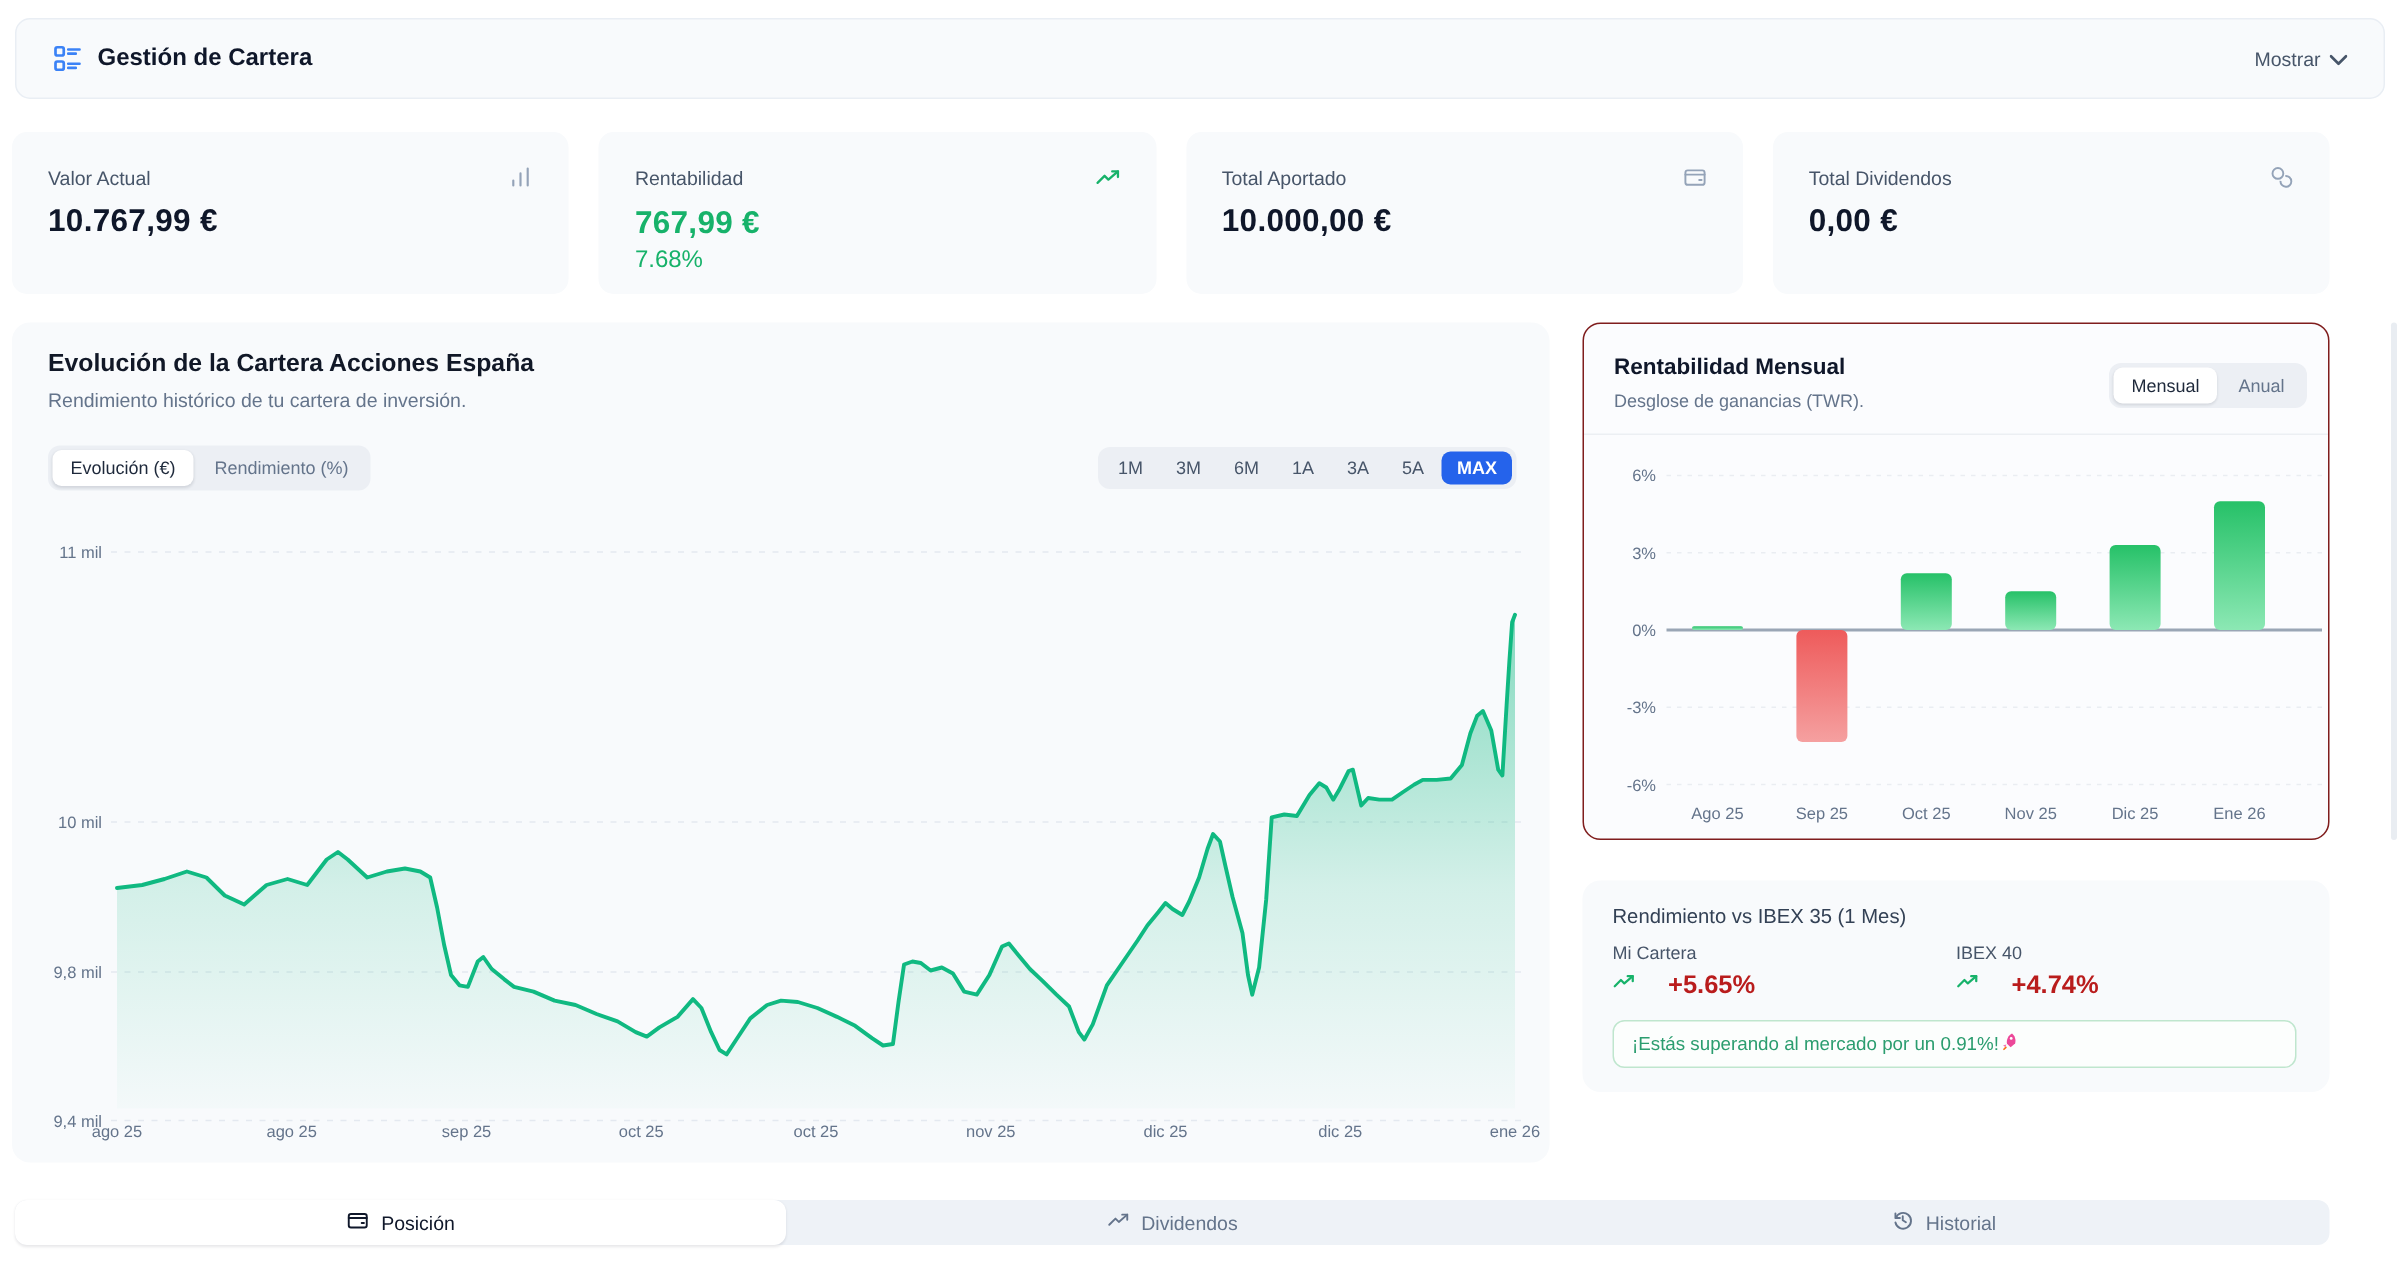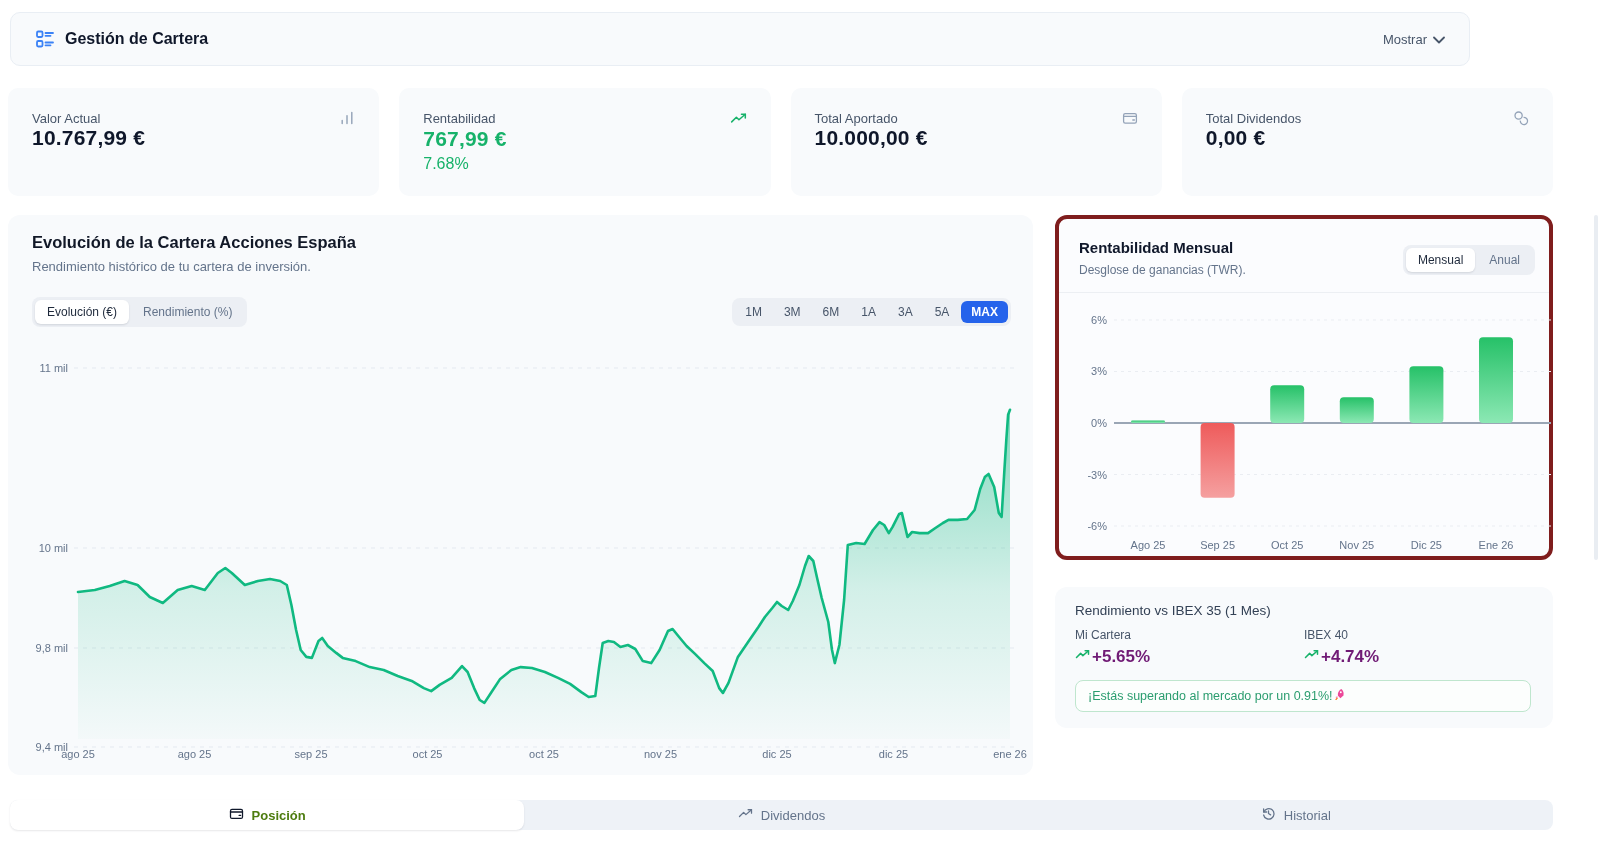--- a/index.html
+++ b/index.html
@@ -1,75 +1,75 @@
 <!DOCTYPE html>
 <html><head>
 <meta charset="utf-8">
 <style>
   html,body{margin:0;padding:0}
   body{position:relative;width:1600px;height:858px;background:#ffffff;
        font-family:"Liberation Sans",sans-serif;color:#0f172a;overflow:hidden}
   .abs{position:absolute}
 
   
-  #header{left:10px;top:12px;width:1460px;height:54px;background:#f8fafc;
+  #header{left:10px;top:12px;width:1580px;height:54px;background:#f8fafc;
           border:1px solid #e9eef4;border-radius:10px;display:flex;align-items:center;
           justify-content:space-between;padding:0 24px;box-sizing:border-box}
   #header .left{display:flex;align-items:center;gap:10px}
   #header h1{font-size:16px;margin:0;font-weight:700;color:#0f172a}
   .mostrar{display:flex;align-items:center;gap:6px;font-size:13px;color:#475569;cursor:pointer}
 
   
   #stats{left:8px;top:88px;width:1545px;height:108px;display:flex;gap:20px}
   .card{flex:1;background:#f8fafc;border-radius:10px;padding:22px 24px;box-sizing:border-box}
   .card .row{display:flex;justify-content:space-between;align-items:center}
   .card .lbl{font-size:13px;color:#475569}
-  .card .val{font-size:21px;font-weight:700;letter-spacing:.2px}
+  .card .val{font-size:21px;font-weight:700;margin-top:10px;letter-spacing:.2px}
   .card .val.green{color:#17b26a}
   .card .sub{font-size:16px;color:#17b26a;margin-top:4px}
   .cicon{color:#94a3b8;display:flex}
 
   
   #evo{left:8px;top:215px;width:1025px;height:560px;background:#f8fafc;border-radius:12px}
   #evo h2{position:absolute;left:24px;top:18px;margin:0;font-size:16.5px;font-weight:700;color:#111827}
   #evo .sub{position:absolute;left:24px;top:44px;font-size:13px;color:#64748b}
   .seg{display:inline-flex;background:#eceff4;border-radius:8px;padding:3px;gap:2px}
   .seg .opt{font-size:12px;color:#64748b;padding:5px 12px;border-radius:6px;cursor:pointer;white-space:nowrap}
   .seg .opt.on{background:#ffffff;color:#1e293b;box-shadow:0 1px 2px rgba(15,23,42,.12);font-weight:500}
   #evo-toggle{position:absolute;left:24px;top:82px}
   #ranges{position:absolute;right:22px;top:83px}
   #ranges .opt{padding:4px 10px;font-weight:400;color:#475569}
   #ranges .opt.max{background:#2563eb;color:#fff;font-weight:700}
   #evo svg{position:absolute;left:0;top:0}
 
   
   #monthly{left:1055px;top:215px;width:498px;height:345px;background:#fbfcfe;
-           border:4px solid #7f1d1d;border-radius:12px;box-sizing:border-box}
+           border:1px solid #7f1d1d;border-radius:12px;box-sizing:border-box}
   #monthly h3{position:absolute;left:20px;top:20px;margin:0;font-size:15px;font-weight:700;color:#0f172a}
   #monthly .sub{position:absolute;left:20px;top:44px;font-size:12px;color:#64748b}
   #monthly .hr{position:absolute;left:0;top:73px;width:100%;border-top:1px solid #eceff3}
   #m-toggle{position:absolute;right:14px;top:26px}
   #monthly svg{position:absolute;left:0;top:78px}
 
   
   #ibex{left:1055px;top:587px;width:498px;height:141px;background:#f8fafc;border-radius:12px;
         padding:16px 20px;box-sizing:border-box}
   #ibex .t{font-size:13.5px;color:#334155}
   #ibex .cols{display:flex;margin-top:10px}
   #ibex .col{width:235px}
   #ibex .cl{font-size:12px;color:#475569;margin-bottom:5px}
-  #ibex .cv{display:flex;align-items:center;gap:2px;font-size:17px;font-weight:700;color:#701a75}
+  #ibex .cv{display:flex;align-items:center;gap:22px;font-size:17px;font-weight:700;color:#b91c1c}
   #beat{margin-top:13px;border:1px solid #bfe6ce;background:#fcfefd;border-radius:8px;
         padding:7px 12px;font-size:12.5px;color:#2b9d6f;display:flex;align-items:center;gap:0;width:430px}
 
   
   #tabs{left:10px;top:800px;width:1543px;height:30px;background:#eef2f7;border-radius:8px;display:flex}
   #tabs .tab{flex:1;display:flex;align-items:center;justify-content:center;gap:8px;
              font-size:13px;color:#64748b;cursor:pointer;border-radius:8px}
-  #tabs .tab.on{background:#ffffff;color:#4d7c0f;font-weight:700;box-shadow:0 1px 2px rgba(15,23,42,.10)}
+  #tabs .tab.on{background:#ffffff;color:#0f172a;font-weight:400;box-shadow:0 1px 2px rgba(15,23,42,.10)}
 
   #scrollhint{left:1594px;top:215px;width:4px;height:345px;background:#e9edf2;border-radius:2px}
 
   text{font-family:"Liberation Sans",sans-serif}
 </style>
 </head>
 <body>
 
 <div id="header" class="abs">
   <div class="left">

